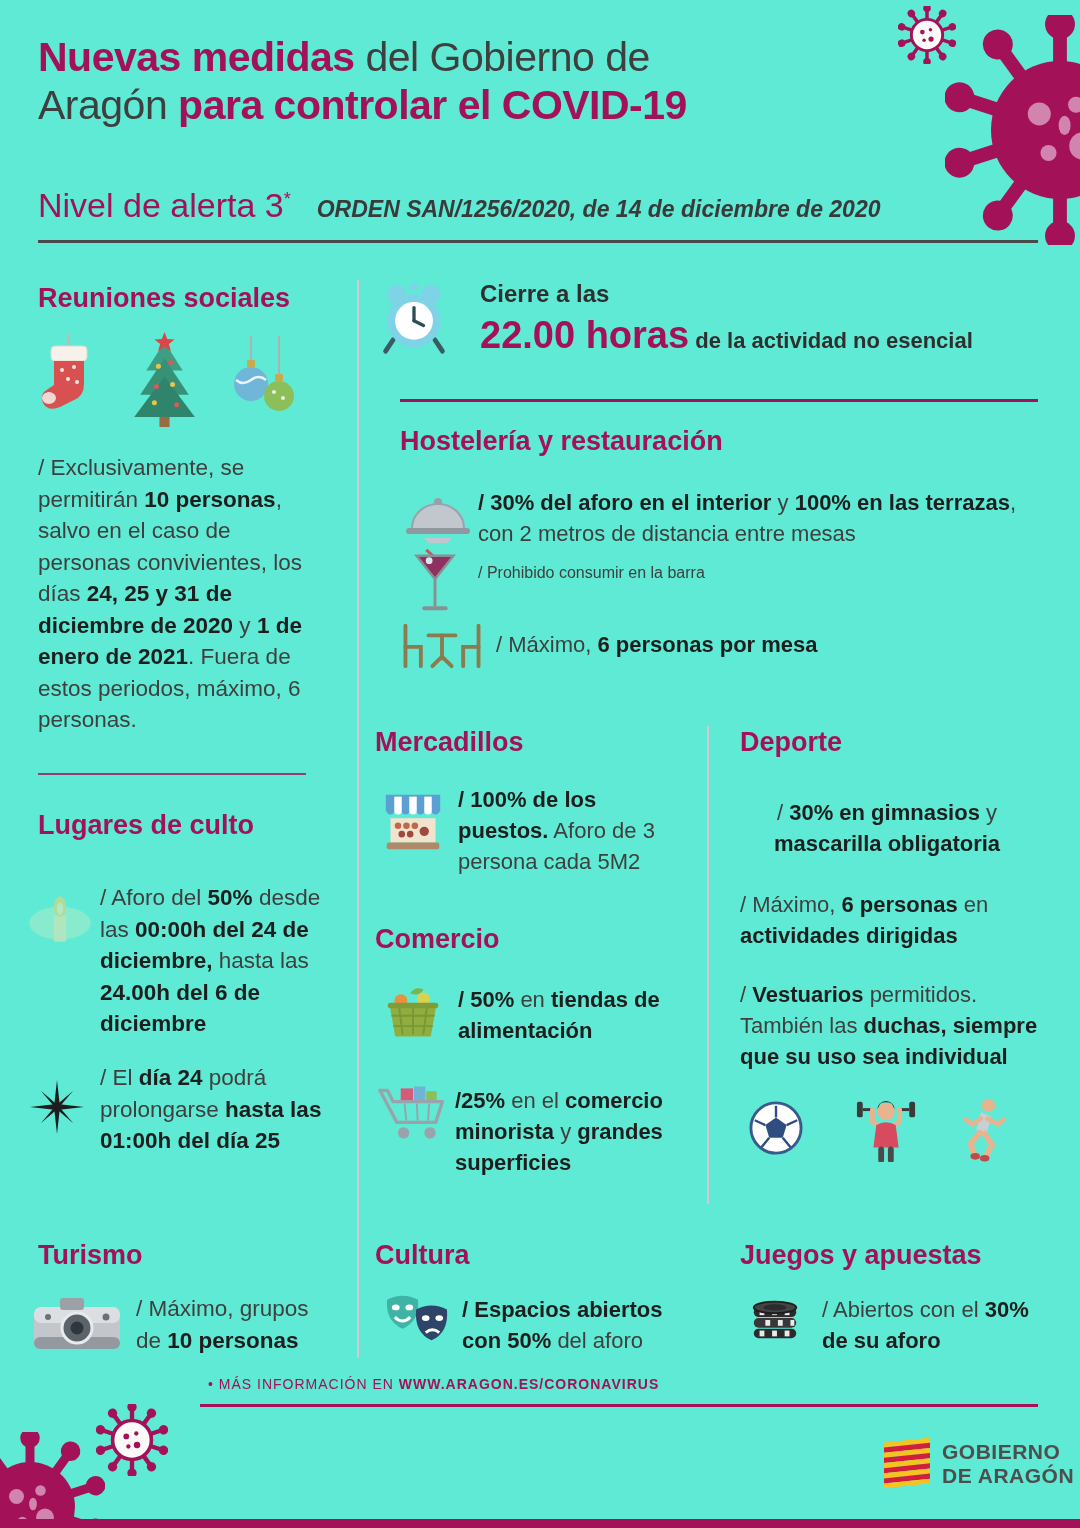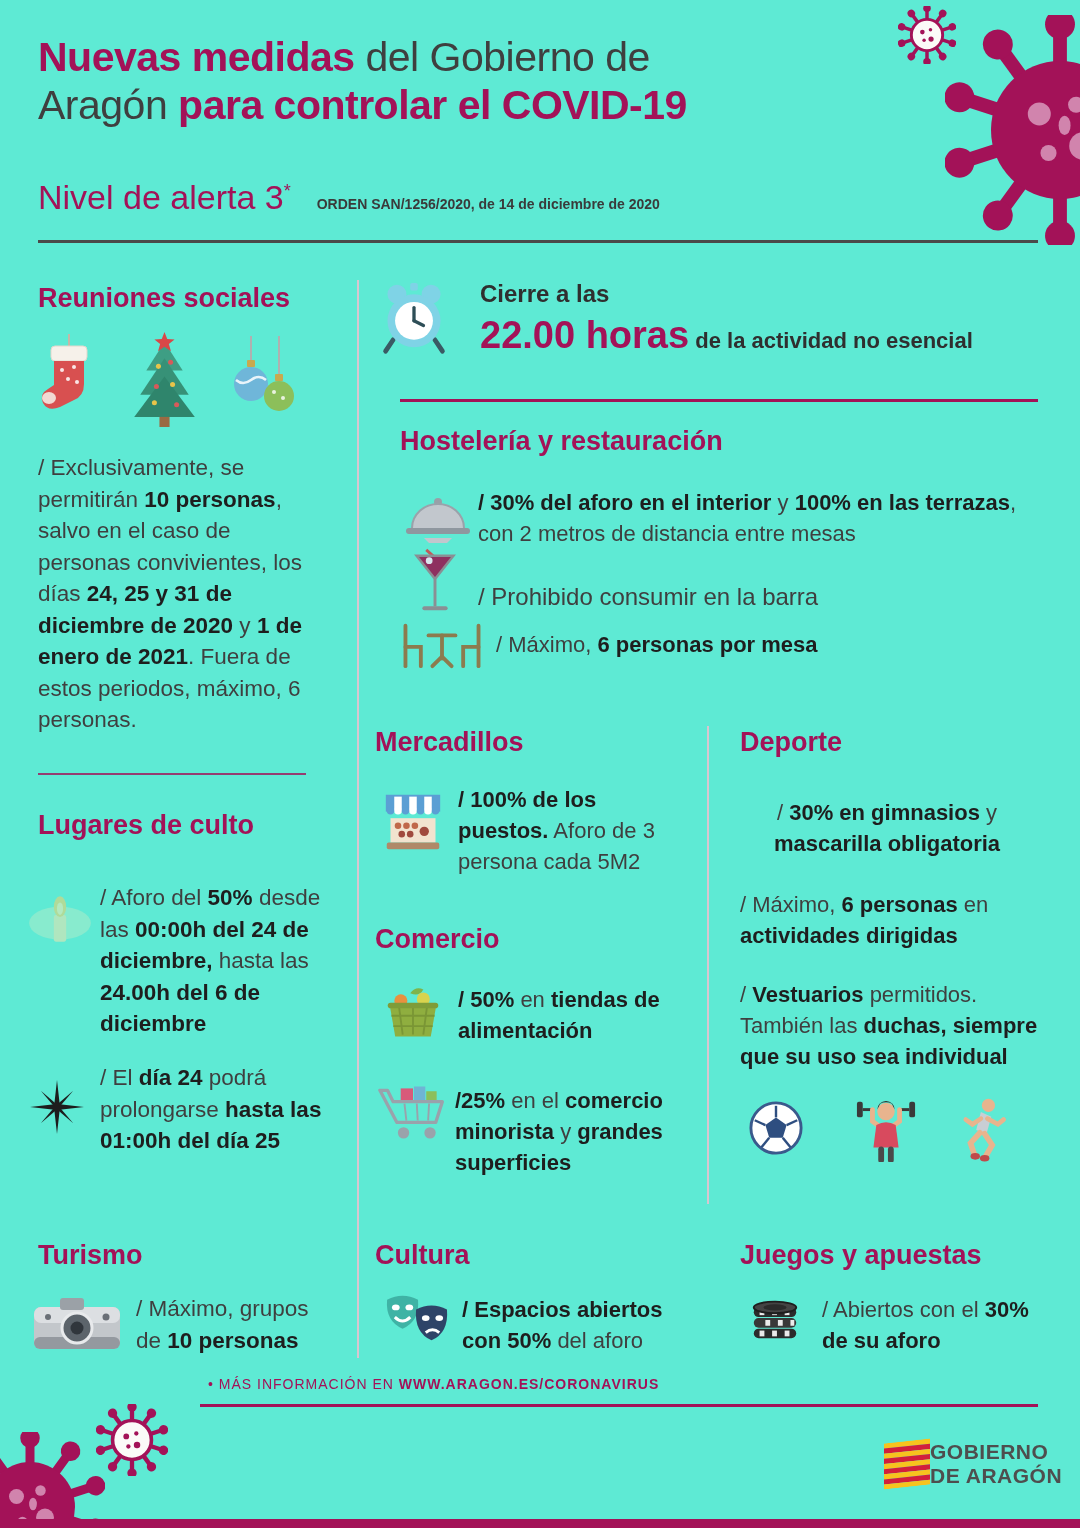--- a/index.html
+++ b/index.html
@@ -13,21 +13,21 @@
     position:relative;width:1080px;height:1528px;margin:0 auto;
     background:#5eead4;overflow:hidden;color:var(--text);
   }
   .abs{position:absolute;}
   .title{font-size:41px;line-height:1.17;letter-spacing:-0.5px;font-weight:400;}
   .t-accent{color:var(--accent);font-weight:700;}
   .t-dark{color:#3f3f3f;font-weight:400;}
   .alert-row{display:flex;align-items:baseline;gap:26px;}
   .alert{font-size:34px;color:var(--accent);font-weight:400;}
   .alert sup{font-size:18px;}
-  .order{font-size:14px;font-weight:700;color:#3a3a3a;margin-top:24px;}
+  .order{font-size:23px;font-style:italic;font-weight:700;color:#3a3a3a;margin-top:24px;}
   .h2{font-size:27px;font-weight:700;color:var(--accent);}
   .body{font-size:22.5px;line-height:1.4;color:#3f3f3f;}
   .body .b,.b{font-weight:700;color:#1e1e1e;}
   .rule{background:var(--accent);}
   .rule-dark{background:#4a4a4a;}
   .vrule{background:#d8c6d0;}
   .closure-intro{font-size:24px;font-weight:700;color:#2f2f2f;}
   .closure-time{font-size:38px;font-weight:700;color:var(--accent);}
   .closure-detail{font-size:22px;font-weight:700;color:#2f2f2f;}
   .xmas-row{display:flex;align-items:flex-end;gap:22px;}
@@ -219,21 +219,21 @@
   <p class="body abs" style="left:478px;top:488px;width:558px;font-size:22px;"><span class="b">/ 30% del aforo en el interior</span><span> y </span><span class="b">100% en las terrazas</span><span>, con 2 metros de distancia entre mesas</span></p>
 
   <svg class="abs" style="left:412px;top:548px;" width="46" height="70" viewBox="0 0 46 72">
     <line x1="14" y1="2" x2="30" y2="16" stroke="#c05a5a" stroke-width="3"></line>
     <path d="M4 8 H42 L23 32 Z" fill="#8e3060"></path>
     <path d="M4 8 H42 L23 32 Z" fill="none" stroke="#8a8f94" stroke-width="2.5"></path>
     <line x1="23" y1="32" x2="23" y2="60" stroke="#8a8f94" stroke-width="3"></line>
     <rect x="10" y="60" width="26" height="4" rx="2" fill="#8a8f94"></rect>
     <circle cx="17" cy="13" r="3.5" fill="#d8e6ee"></circle>
   </svg>
-  <p class="body abs" style="left:478px;top:580px;width:540px;font-size:24px;"><span>/ Prohibido consumir en la barra</span></p>
+  <p class="body abs" style="left:478px;top:562px;width:540px;font-size:16px;"><span>/ Prohibido consumir en la barra</span></p>
 
   <svg class="abs" style="left:398px;top:620px;" width="88" height="50" viewBox="0 0 88 52" stroke="#8c7b4e" stroke-width="4" fill="none" stroke-linecap="round">
     <path d="M6 6 V48"></path>
       <path d="M6 28 H22 V48"></path>
     <path d="M82 6 V48"></path>
       <path d="M82 28 H66 V48"></path>
     <path d="M30 16 H58"></path>
       <path d="M44 16 V40"></path>
     <path d="M44 38 L34 48 M44 38 L54 48"></path>
   </svg>
@@ -401,21 +401,21 @@
   </div>
   <div class="abs rule" style="left:200px;top:1404px;width:838px;height:2.5px;"></div>
 
   <svg class="abs" style="left:96px;top:1404px;" width="72" height="72" viewBox="0 0 100 100">
       <use href="#virus-outline"></use>
     </svg>
   <svg class="abs" style="left:-45px;top:1432px;" width="150" height="150" viewBox="0 0 100 100">
       <use href="#virus-solid"></use>
     </svg>
 
-  <div class="abs" style="left:884px;top:1440px;display:flex;align-items:flex-end;">
+  <div class="abs" style="left:884px;top:1440px;display:flex;gap:12px;align-items:flex-start;">
     <svg width="46" height="46" viewBox="0 0 42 42" style="transform:skewY(-6deg);">
       <rect y="0" width="42" height="4.7" fill="#f7c31e"></rect>
         <rect y="4.7" width="42" height="4.7" fill="#d21e3c"></rect>
       <rect y="9.4" width="42" height="4.7" fill="#f7c31e"></rect>
         <rect y="14.1" width="42" height="4.7" fill="#d21e3c"></rect>
       <rect y="18.8" width="42" height="4.7" fill="#f7c31e"></rect>
         <rect y="23.5" width="42" height="4.7" fill="#d21e3c"></rect>
       <rect y="28.2" width="42" height="4.7" fill="#f7c31e"></rect>
         <rect y="32.9" width="42" height="4.7" fill="#d21e3c"></rect>
       <rect y="37.6" width="42" height="4.4" fill="#f7c31e"></rect>

